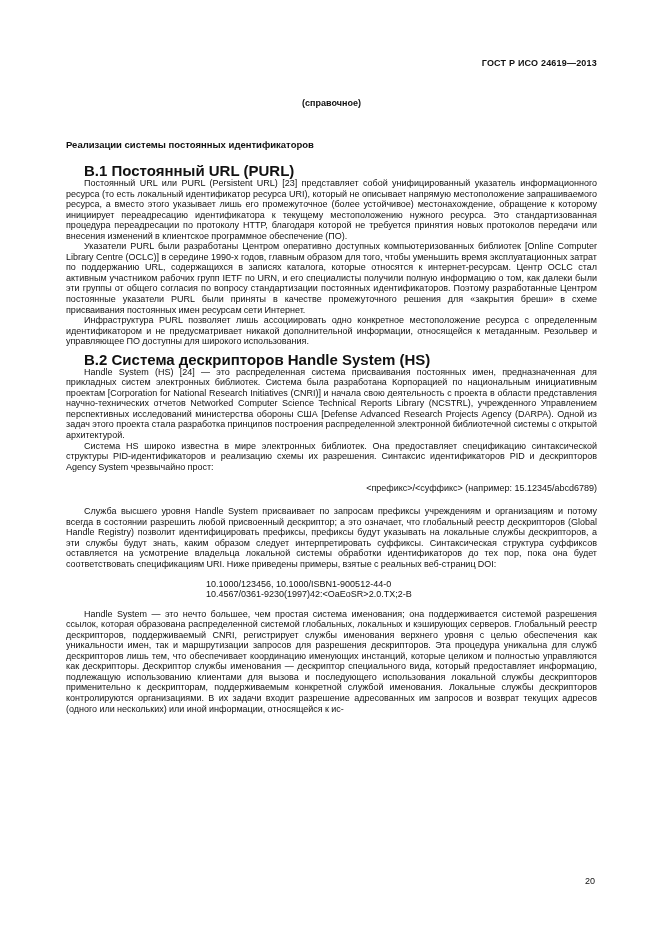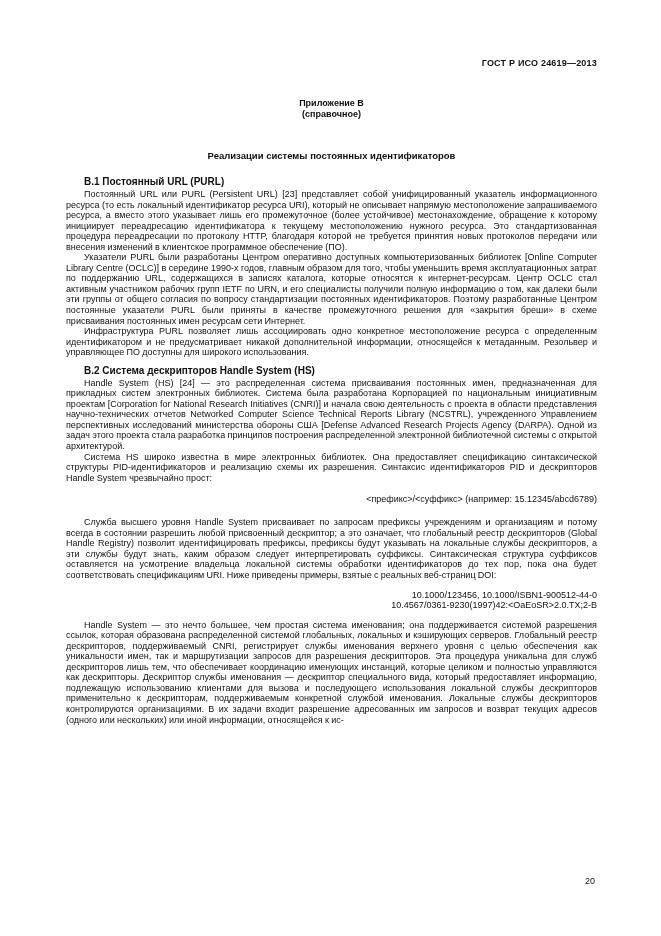--- a/index.html
+++ b/index.html
@@ -25,29 +25,29 @@
     letter-spacing: 0.2px;
     margin-bottom: 30px;
   }
   .annex-block {
     text-align: center;
     font-weight: bold;
     font-size: 9px;
     line-height: 11px;
   }
   .annex-title {
-    text-align: center;
+    text-align: left;
     font-weight: bold;
     font-size: 9.5px;
     margin-top: 30px;
     margin-bottom: 15px;
   }
   .section-heading {
     font-weight: bold;
-    font-size: 10px;
+    font-size: 15px;
     line-height: 11px;
     text-indent: 18px;
     margin-top: 7px;
     margin-bottom: 2px;
   }
   p.body-text {
     font-size: 9px;
     line-height: 10.55px;
     text-align: justify;
     text-indent: 18px;
@@ -56,55 +56,53 @@
   .formula {
     text-align: right;
     font-size: 9px;
     line-height: 11px;
     margin: 11px 0 12px 0;
   }
   .examples {
     margin: 9px 0 9px 140px;
     font-size: 9px;
     line-height: 10.55px;
-    text-align: right;
   }
   .page-number {
     position: absolute;
     right: 66px;
     bottom: 50px;
     font-size: 9px;
   }
 </style>
 </head>
 <body>
 
 <div class="page">
 
   <div class="doc-header">
     <span>ГОСТ Р ИСО 24619—2013</span>
   </div>
 
   <div class="annex-block">
-    <div>Приложение В</div>
     <div>(справочное)</div>
   </div>
 
   <div class="annex-title">Реализации системы постоянных идентификаторов</div>
 
   <div class="section-heading">В.1  Постоянный URL (PURL)</div>
 
   <p class="body-text">Постоянный URL или PURL (Persistent URL) [23] представляет собой унифицированный указатель информационного ресурса (то есть локальный идентификатор ресурса URI), который не описывает напрямую местоположение запрашиваемого ресурса, а вместо этого указывает лишь его промежуточное (более устойчивое) местонахождение, обращение к которому инициирует переадресацию идентификатора к текущему местоположению нужного ресурса. Это стандартизованная процедура переадресации по протоколу HTTP, благодаря которой не требуется принятия новых протоколов передачи или внесения изменений в клиентское программное обеспечение (ПО).</p>
   <p class="body-text">Указатели PURL были разработаны Центром оперативно доступных компьютеризованных библиотек [Online Computer Library Centre (OCLC)] в середине 1990-х годов, главным образом для того, чтобы уменьшить время эксплуатационных затрат по поддержанию URL, содержащихся в записях каталога, которые относятся к интернет-ресурсам. Центр OCLC стал активным участником рабочих групп IETF по URN, и его специалисты получили полную информацию о том, как далеки были эти группы от общего согласия по вопросу стандартизации постоянных идентификаторов. Поэтому разработанные Центром постоянные указатели PURL были приняты в качестве промежуточного решения для «закрытия бреши» в схеме присваивания постоянных имен ресурсам сети Интернет.</p>
   <p class="body-text">Инфраструктура PURL позволяет лишь ассоциировать одно конкретное местоположение ресурса с определенным идентификатором и не предусматривает никакой дополнительной информации, относящейся к метаданным. Резольвер и управляющее ПО доступны для широкого использования.</p>
 
   <div class="section-heading">В.2  Система дескрипторов Handle System (HS)</div>
 
   <p class="body-text">Handle System (HS) [24] — это распределенная система присваивания постоянных имен, предназначенная для прикладных систем электронных библиотек. Система была разработана Корпорацией по национальным инициативным проектам [Corporation for National Research Initiatives (CNRI)] и начала свою деятельность с проекта в области представления научно-технических отчетов Networked Computer Science Technical Reports Library (NCSTRL), учрежденного Управлением перспективных исследований министерства обороны США [Defense Advanced Research Projects Agency (DARPA). Одной из задач этого проекта стала разработка принципов построения распределенной электронной библиотечной системы с открытой архитектурой.</p>
-  <p class="body-text">Система HS широко известна в мире электронных библиотек. Она предоставляет спецификацию синтаксической структуры PID-идентификаторов и реализацию схемы их разрешения. Синтаксис идентификаторов PID и дескрипторов Handle System чрезвычайно прост:</p>
+  <p class="body-text">Система HS широко известна в мире электронных библиотек. Она предоставляет спецификацию синтаксической структуры PID-идентификаторов и реализацию схемы их разрешения. Синтаксис идентификаторов PID и дескрипторов Agency System чрезвычайно прост:</p>
 
   <div class="formula">&lt;префикс&gt;/&lt;суффикс&gt; (например: 15.12345/abcd6789)</div>
 
   <p class="body-text">Служба высшего уровня Handle System присваивает по запросам префиксы учреждениям и организациям и потому всегда в состоянии разрешить любой присвоенный дескриптор; а это означает, что глобальный реестр дескрипторов (Global Handle Registry) позволит идентифицировать префиксы, префиксы будут указывать на локальные службы дескрипторов, а эти службы будут знать, каким образом следует интерпретировать суффиксы. Синтаксическая структура суффиксов оставляется на усмотрение владельца локальной системы обработки идентификаторов до тех пор, пока она будет соответствовать спецификациям URI. Ниже приведены примеры, взятые с реальных веб-страниц DOI:</p>
 
   <div class="examples">
     <div>10.1000/123456, 10.1000/ISBN1-900512-44-0</div>
     <div>10.4567/0361-9230(1997)42:&lt;ОаЕоSR&gt;2.0.TX;2-B</div>
   </div>
 

